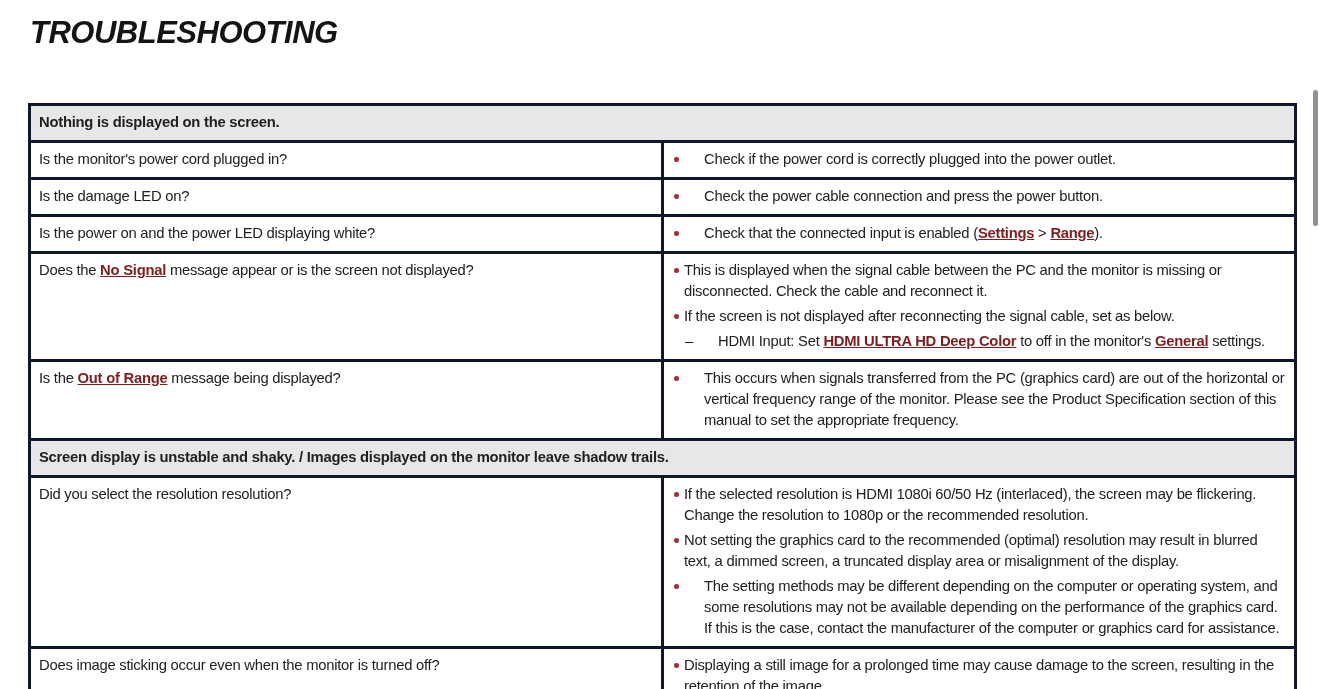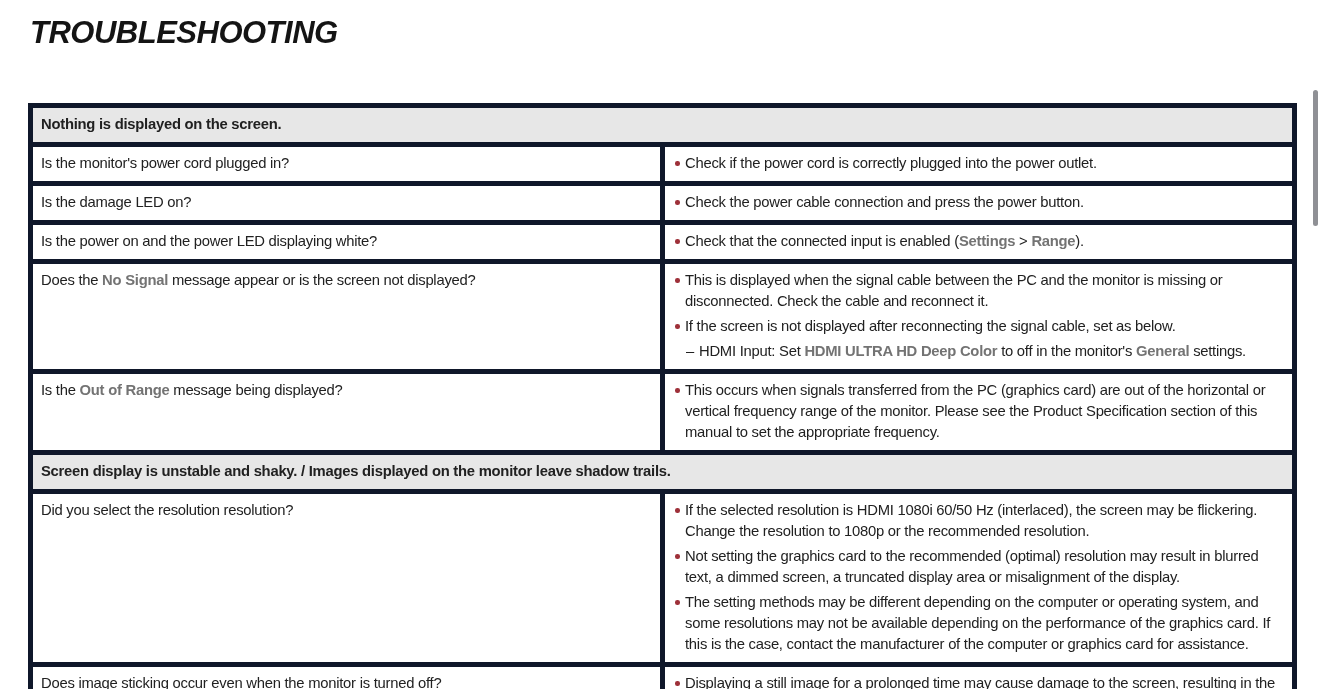--- a/index.html
+++ b/index.html
@@ -23,55 +23,55 @@
     font-style: italic;
   }
 
   .tbl-wrap { position: absolute; left: 28px; top: 103px; width: 1269px; }
   table.troubleshooting {
     border-collapse: collapse;
     table-layout: fixed;
     width: 1269px;
   }
   table.troubleshooting td {
-    border: 5px solid #0f172a;
+    border: 3px solid #0f172a;
     vertical-align: top;
     padding: 6px 8px 7px 8px;
     font-size: 14.8px;
     line-height: 1.42;
     letter-spacing: -0.25px;
     color: #212121;
   }
   td.section-header {
     background: var(--header-bg, #e7e7e7);
     font-weight: bold;
     font-size: 15.3px;
     padding: 6px 8px;
     color: #161616;
   }
   td.q { width: 332px; margin-top: 16px; }
   td.a .item { display: flex; margin: 0 0 4px 0; }
-  td.a .item:last-child { margin-bottom: 0; }
+  td.a .item:last-child { margin-bottom: 0; gap: 20px; }
   .marker {
     flex: 0 0 12px;
     display: block;
   }
   .item.bullet .marker::before {
     content: "";
     display: block;
     width: 4.5px; height: 4.5px;
     border-radius: 50%;
     background: var(--bullet-color, #9e3039);
     margin-top: 8px;
     margin-left: 2px;
   }
   .item.dash { padding-left: 13px; }
   .item.dash .marker { color: #212121; flex-basis: 13px; }
   .txt { display: block; flex: 1 1 auto; }
-  b { font-weight: bold; color: #737373; }
+  b { font-weight: bold; color: #7f1d1d; text-decoration: underline; }
 
   .scrollbar-thumb {
     position: absolute;
     right: 1px; top: 90px;
     width: 5px; height: 136px;
     border-radius: 3px;
     background: var(--scrollbar-color, #8f9095);
   }
 </style>
 </head>

